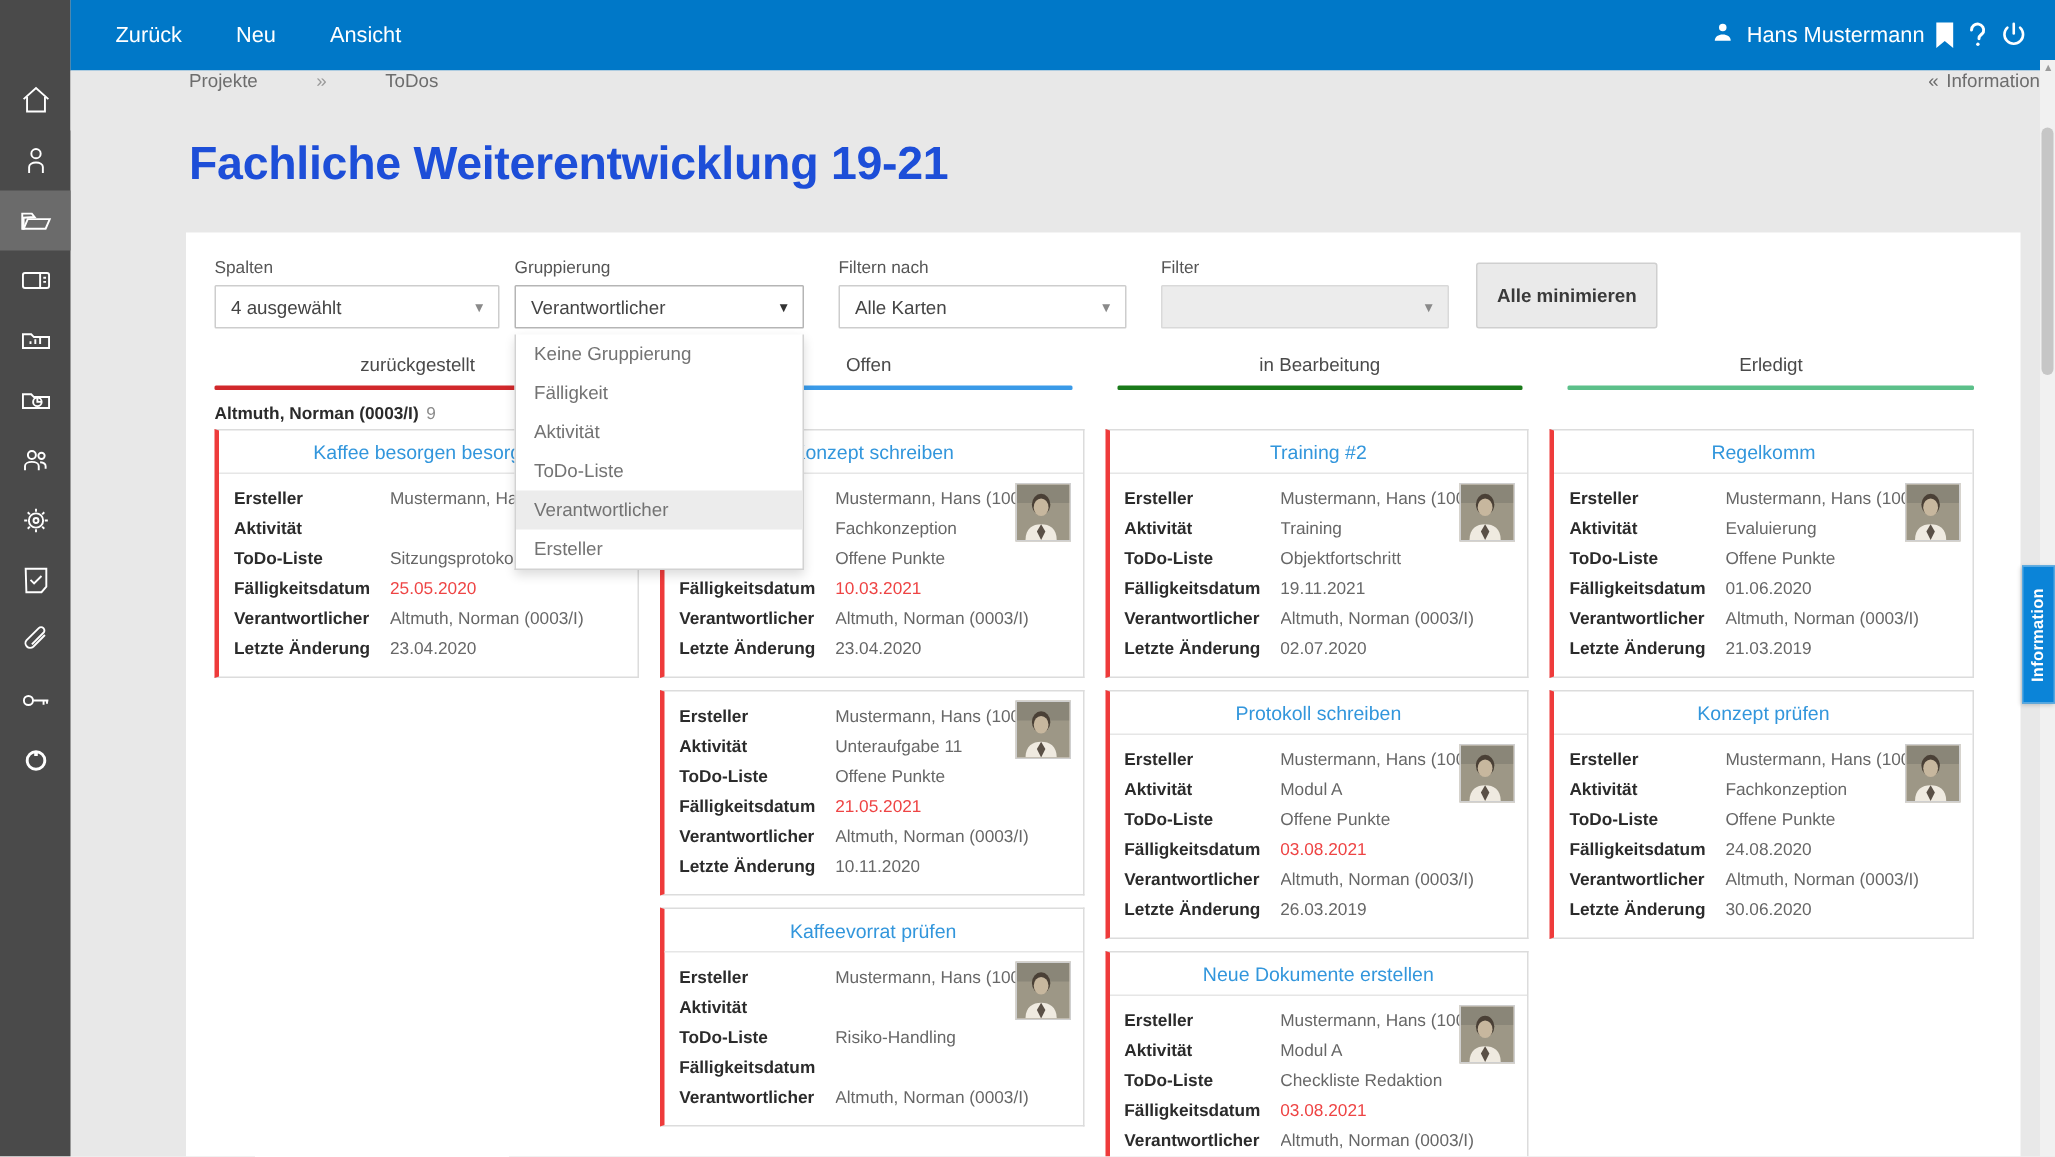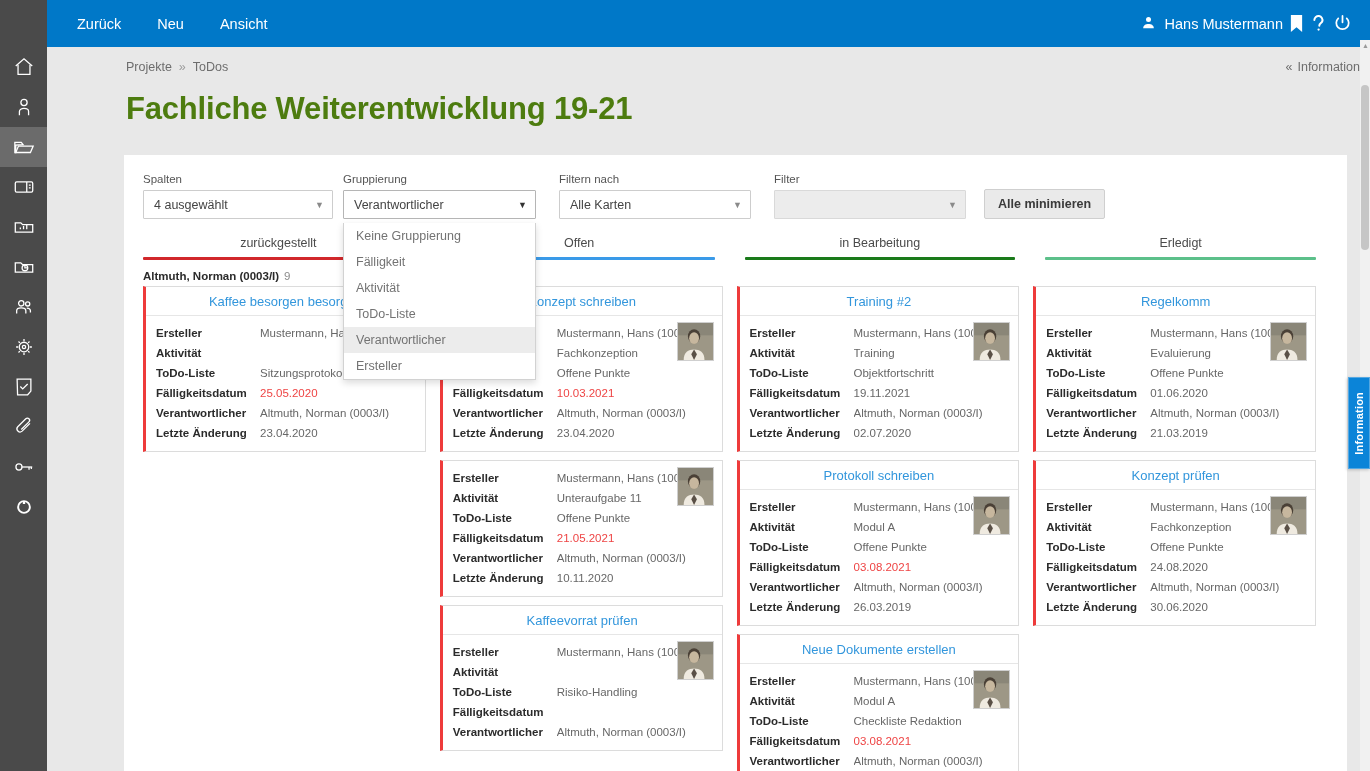--- a/index.html
+++ b/index.html
@@ -38,34 +38,34 @@
   .topbar-right {
     margin-left: auto; display: flex; align-items: center;
     gap: 6px; padding-right: 18px;
   }
   .user { display: flex; align-items: center; gap: 9px; font-size: 14.5px; cursor: pointer; }
   .ticon { cursor: pointer; display: flex; align-items: center; }
   .ticon svg { display: block; }
 
   
   .crumbstrip {
-    height: 40px; background: #e8e8e8; display: flex; align-items: center;
-    padding: 0 0 0 79px; flex: 0 0 40px;
+    height: 40px; background: #e8e8e8; display: flex; 
+    padding: 0 0 0 79px; flex: 0 0 40px; gap: 32px;
   }
   .crumbstrip .crumb { font-size: 12.5px; color: #6d6d6d; cursor: pointer; }
   .crumbstrip .sep { font-size: 12.5px; color: #9b9b9b; margin: 0 7px; }
   .crumbstrip .info-link {
     margin-left: auto; margin-right: 10px; font-size: 12.5px; color: #6d6d6d; cursor: pointer;
   }
   .crumbstrip .info-link .chev { margin-right: 5px; }
 
   
   .page-title {
     padding: 4px 0 0 79px; font-size: 31px; font-weight: bold;
-    color: #4d7c0f; letter-spacing: -.2px; height: 54px; flex: 0 0 54px;
+    color: #1d4ed8; letter-spacing: -.2px; height: 54px; flex: 0 0 54px;
   }
 
   
   .board-wrap { flex: 1 1 auto; padding: 14px 23px 0 77px; min-height: 0; position: relative; }
   .board {
     background: #fff; height: 100%;
     padding: 18px 12px 0 0; position: relative; overflow: hidden;
   }
 
   
@@ -79,21 +79,21 @@
   }
   .select.w190 { width: 190px; }
   .select.w193 { width: 193px; }
   .select.w192 { width: 192px; }
   .select .val { flex: 1 1 auto; overflow: hidden; white-space: nowrap; }
   .select .car { margin-left: 6px; font-size: 9px; color: #8a8a8a; }
   .select.open { border-color: #b5b5b5; }
   .select.open .car { color: #333; }
   .select.disabled { background: #ececec; border-color: #d9d9d9; }
   .btn-min {
-    height: 30px; padding: 0 13px; background: #eaeaea; border: 1px solid #cfcfcf;
+    height: 44px; padding: 0 13px; background: #eaeaea; border: 1px solid #cfcfcf;
     font-size: 12.5px; font-weight: bold; color: #3a3a3a; cursor: pointer;
     border-radius: 2px; margin-left: 8px;
   }
 
   
   .dropdown {
     position: absolute; top: 50px; left: 0; width: 193px;
     background: #fff; border: 1px solid #d2d2d2; border-top: none;
     box-shadow: 0 3px 7px rgba(0,0,0,.14); z-index: 60;
   }

